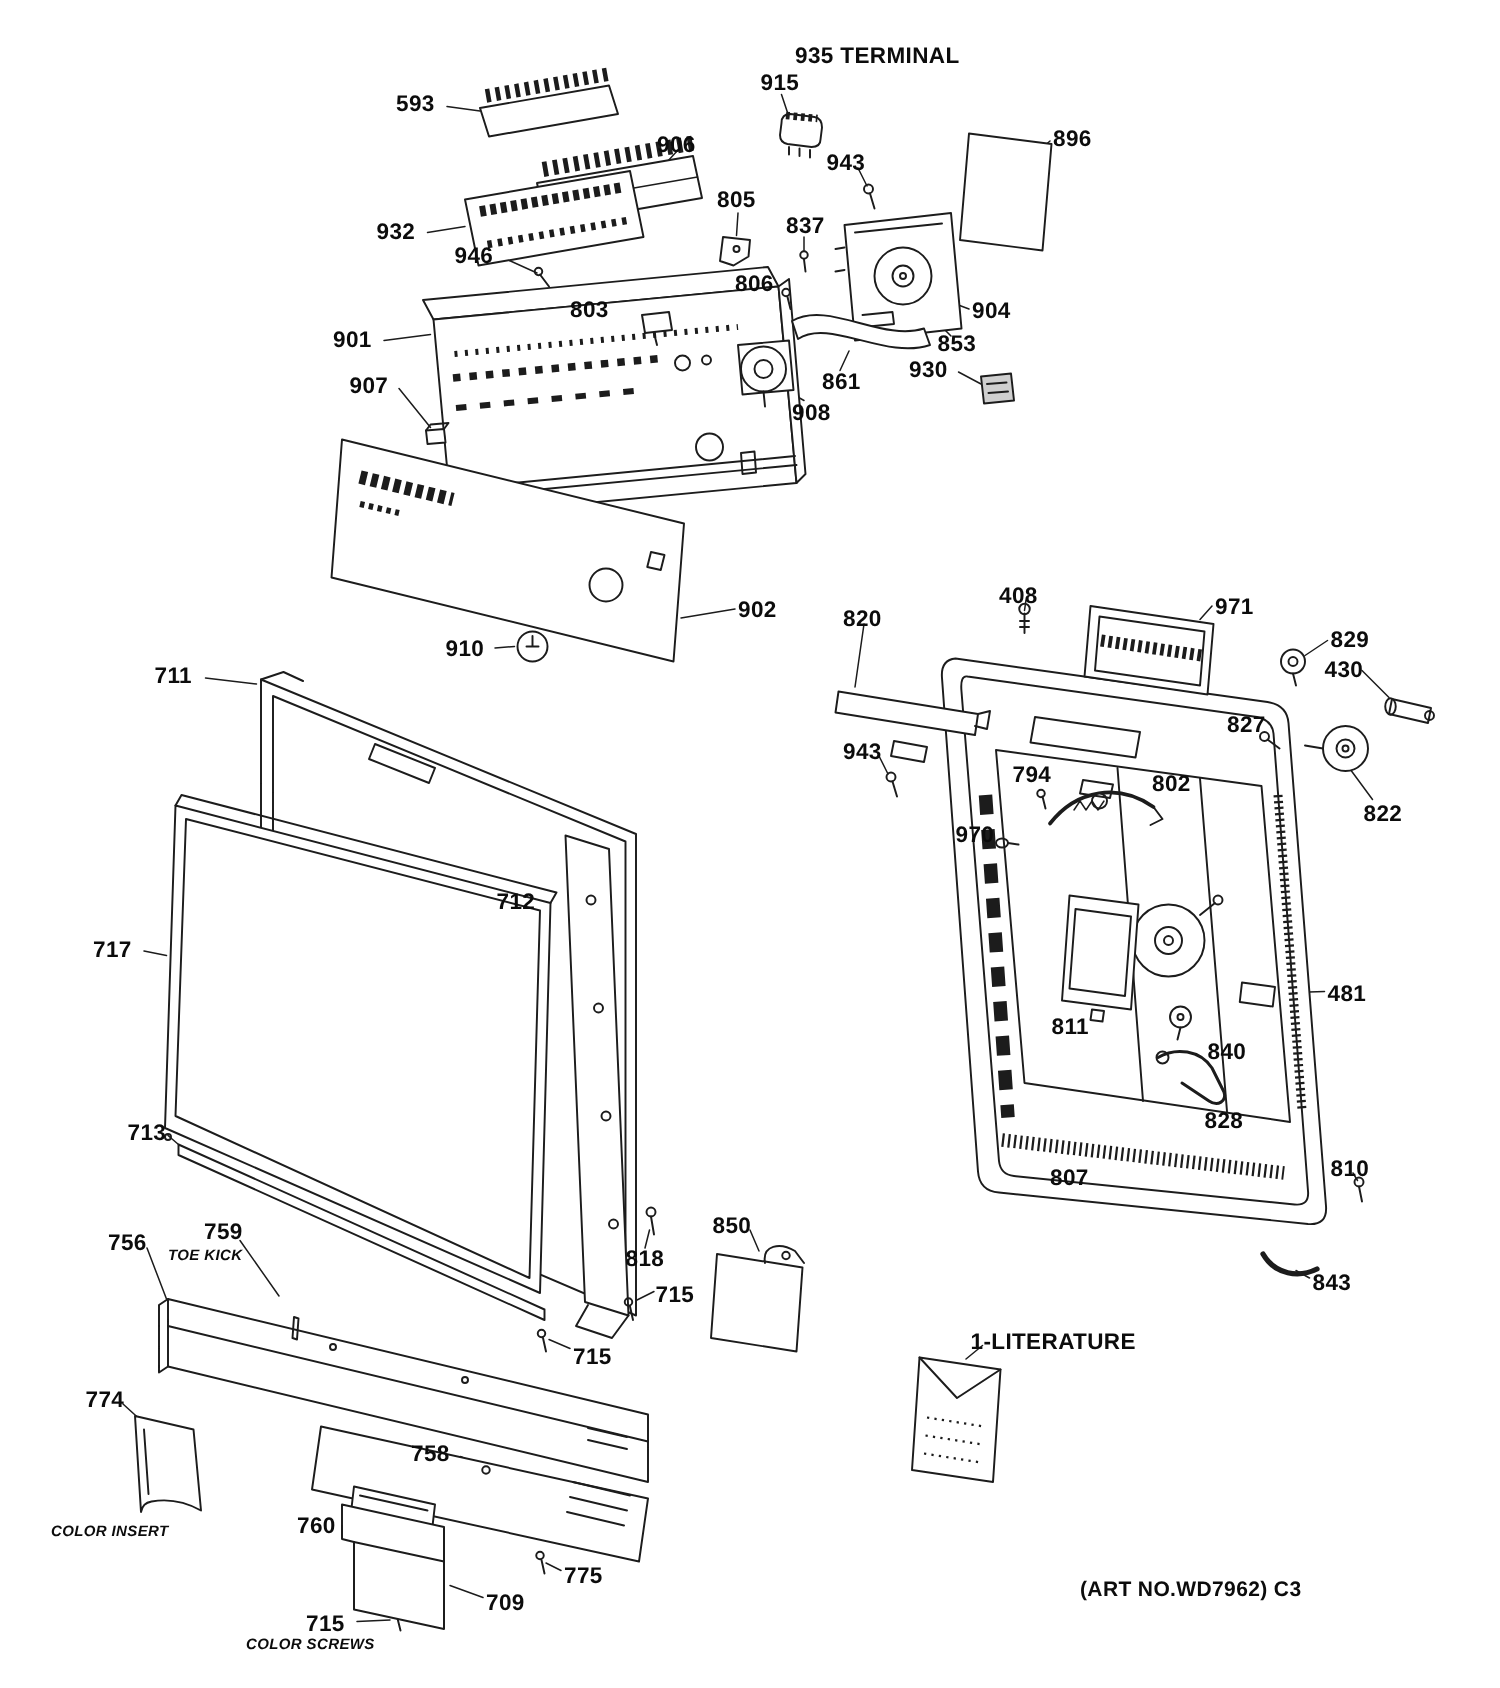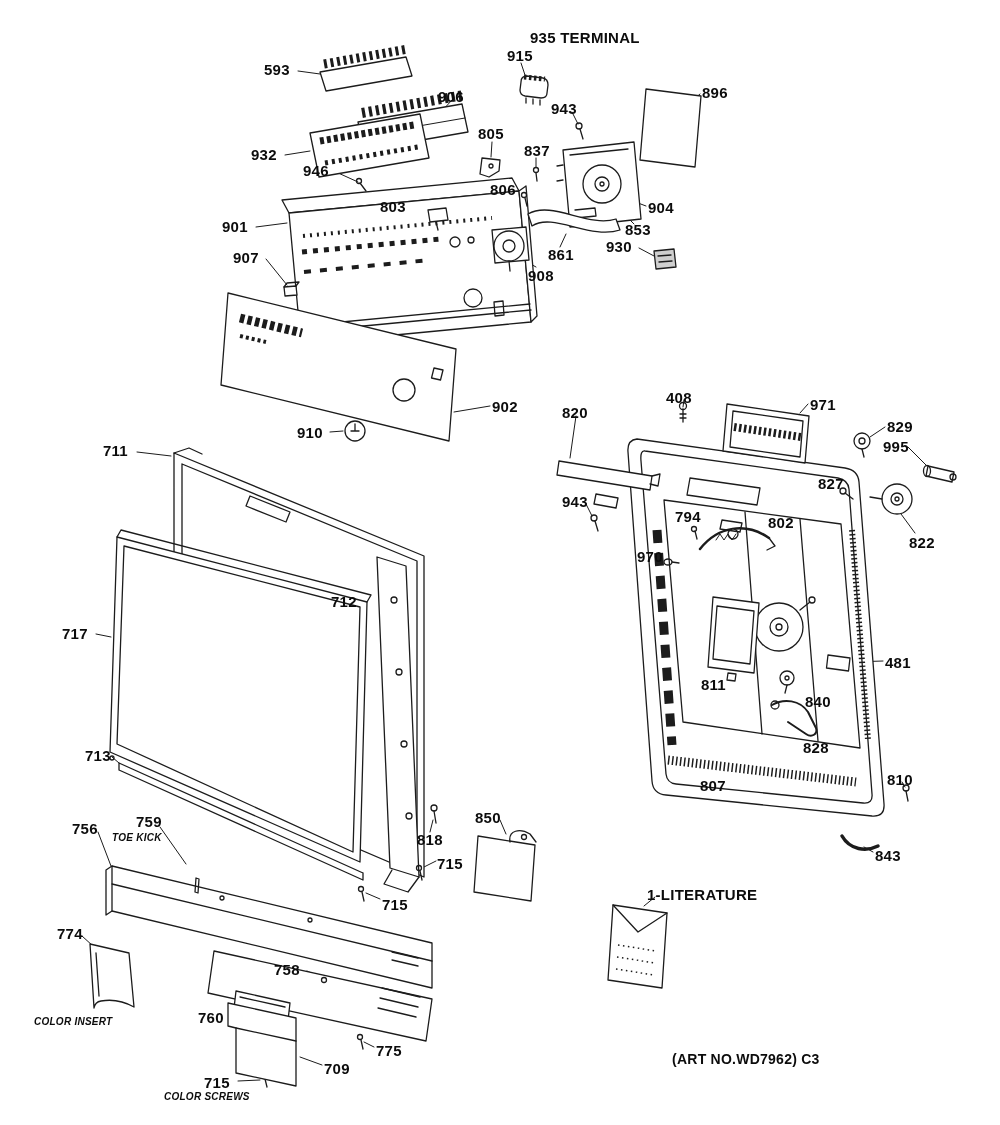--- a/index.html
+++ b/index.html
@@ -6,21 +6,21 @@
   .stage{
     position:relative;width:1000px;height:1125px;background:#fff;
     font-family:"Liberation Sans", sans-serif;overflow:hidden;
   }
   .stage svg{position:absolute;left:0;top:0;}
   .lbl{
     position:absolute;font-weight:bold;font-size:15px;color:#0c0c0c;
     white-space:nowrap;letter-spacing:.25px;line-height:1;
   }
   .cap{font-size:10px;font-style:italic;}
-  .note{font-size:14px;}
+  .note{font-size:14px;margin-left:48px;}
 </style>
 </head>
 <body>
 
 <div class="stage">
 
   <svg width="1000" height="1125" viewBox="0 0 1000 1125">
     <g stroke="#1c1c1c" stroke-width="1.3" fill="none" stroke-linejoin="round" stroke-linecap="round">
 
       <g stroke-width="1">
@@ -365,21 +365,21 @@
   <div class="lbl" style="left:274px;top:962px">758</div>
   <div class="lbl" style="left:198px;top:1010px">760</div>
   <div class="lbl" style="left:376px;top:1043px">775</div>
   <div class="lbl" style="left:324px;top:1061px">709</div>
   <div class="lbl" style="left:204px;top:1075px">715</div>
   <div class="lbl cap" style="left:164px;top:1092px">COLOR SCREWS</div>
   <div class="lbl" style="left:562px;top:405px">820</div>
   <div class="lbl" style="left:666px;top:390px">408</div>
   <div class="lbl" style="left:810px;top:397px">971</div>
   <div class="lbl" style="left:887px;top:419px">829</div>
-  <div class="lbl" style="left:883px;top:439px">995</div>
+  <div class="lbl" style="left:883px;top:439px">430</div>
   <div class="lbl" style="left:818px;top:476px">827</div>
   <div class="lbl" style="left:909px;top:535px">822</div>
   <div class="lbl" style="left:562px;top:494px">943</div>
   <div class="lbl" style="left:675px;top:509px">794</div>
   <div class="lbl" style="left:637px;top:549px">970</div>
   <div class="lbl" style="left:768px;top:515px">802</div>
   <div class="lbl" style="left:885px;top:655px">481</div>
   <div class="lbl" style="left:701px;top:677px">811</div>
   <div class="lbl" style="left:805px;top:694px">840</div>
   <div class="lbl" style="left:803px;top:740px">828</div>

